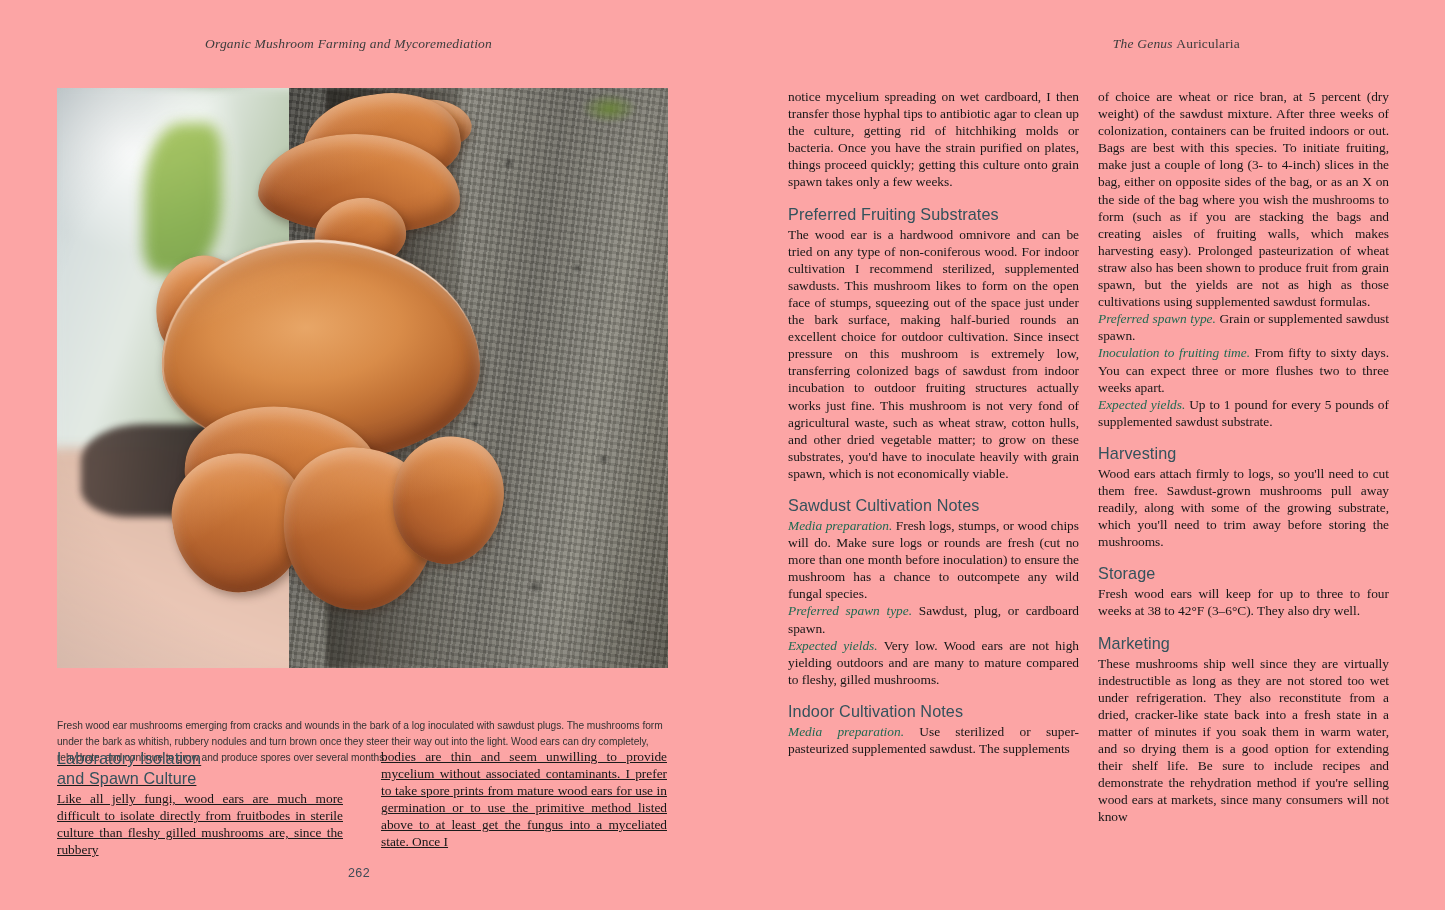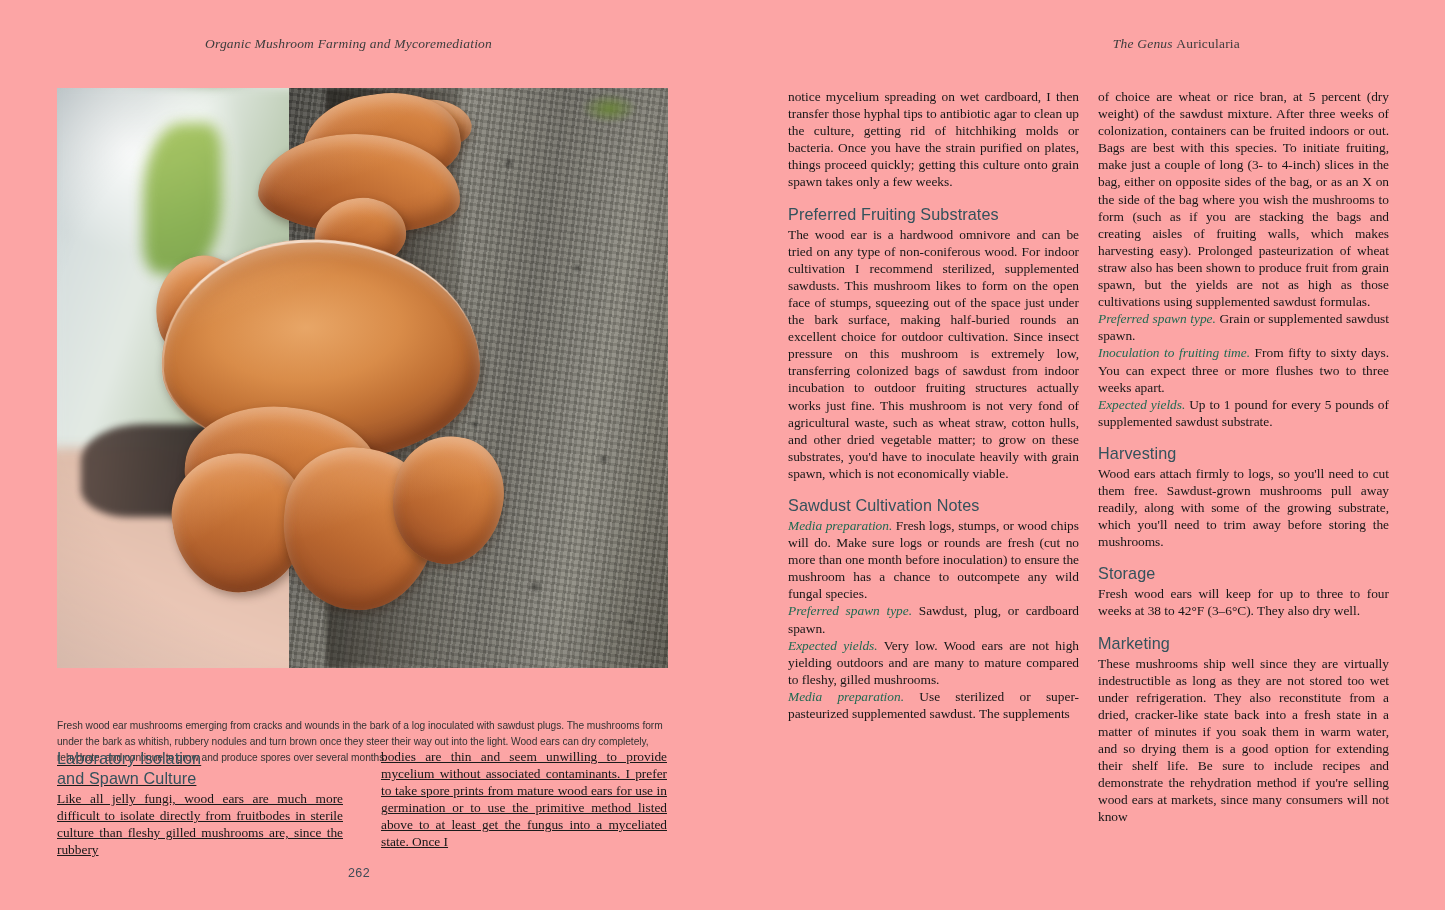--- a/index.html
+++ b/index.html
@@ -349,20 +349,21 @@
         <p class="body">The wood ear is a hardwood omnivore and can be tried on any type of non-coniferous wood. For indoor cultivation I recommend sterilized, supplemented sawdusts. This mushroom likes to form on the open face of stumps, squeezing out of the space just under the bark surface, making half-buried rounds an excellent choice for outdoor cultivation. Since insect pressure on this mushroom is extremely low, transferring colonized bags of sawdust from indoor incubation to outdoor fruiting structures actually works just fine. This mushroom is not very fond of agricultural waste, such as wheat straw, cotton hulls, and other dried vegetable matter; to grow on these substrates, you'd have to inoculate heavily with grain spawn, which is not economically viable.</p>
 
         <h2 class="sec spaced">Sawdust Cultivation Notes</h2>
         <p class="body"><span class="runin">Media preparation.</span><span> Fresh logs, stumps, or wood chips will do. Make sure logs or rounds are fresh (cut no more than one month before inoculation) to ensure the mushroom has a chance to outcompete any wild fungal species.</span></p>
 
         <p class="body"><span class="runin">Preferred spawn type.</span><span> Sawdust, plug, or cardboard spawn.</span></p>
 
 
         <p class="body"><span class="runin">Expected yields.</span><span> Very low. Wood ears are not high yielding outdoors and are many to mature compared to fleshy, gilled mushrooms.</span></p>
 
+        <h2 class="sec spaced">Indoor Cultivation Notes</h2>
         <p class="body"><span class="runin">Media preparation.</span><span> Use sterilized or super-pasteurized supplemented sawdust. The supplements</span></p>
       </div>
 
       <div class="rp-col">
 
         <p class="body">of choice are wheat or rice bran, at 5 percent (dry weight) of the sawdust mixture. After three weeks of colonization, containers can be fruited indoors or out. Bags are best with this species. To initiate fruiting, make just a couple of long (3- to 4-inch) slices in the bag, either on opposite sides of the bag, or as an X on the side of the bag where you wish the mushrooms to form (such as if you are stacking the bags and creating aisles of fruiting walls, which makes harvesting easy). Prolonged pasteurization of wheat straw also has been shown to produce fruit from grain spawn, but the yields are not as high as those cultivations using supplemented sawdust formulas.</p>
 
         <p class="body"><span class="runin">Preferred spawn type.</span><span> Grain or supplemented sawdust spawn.</span></p>
 
         <p class="body"><span class="runin">Inoculation to fruiting time.</span><span> From fifty to sixty days. You can expect three or more flushes two to three weeks apart.</span></p>

